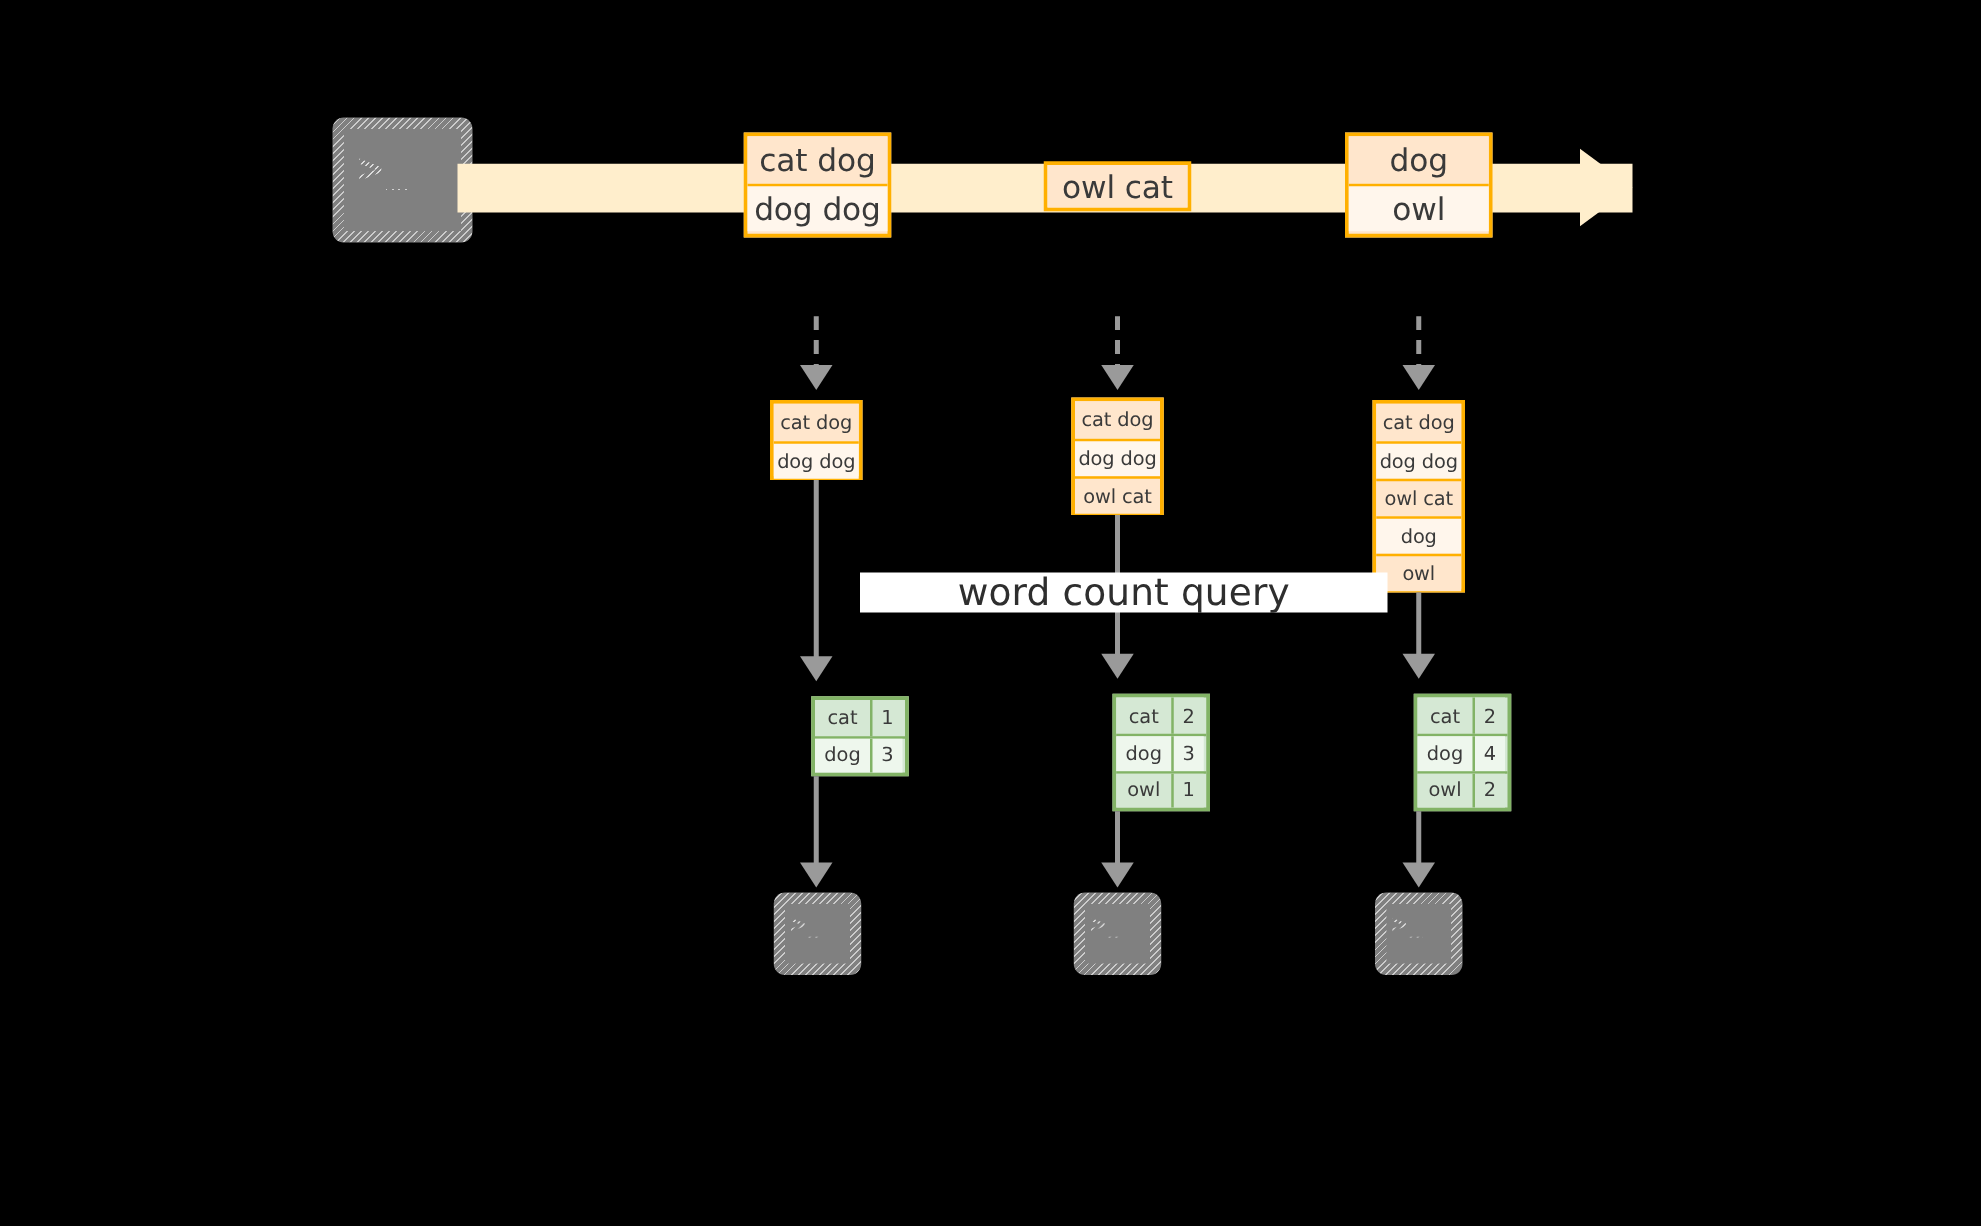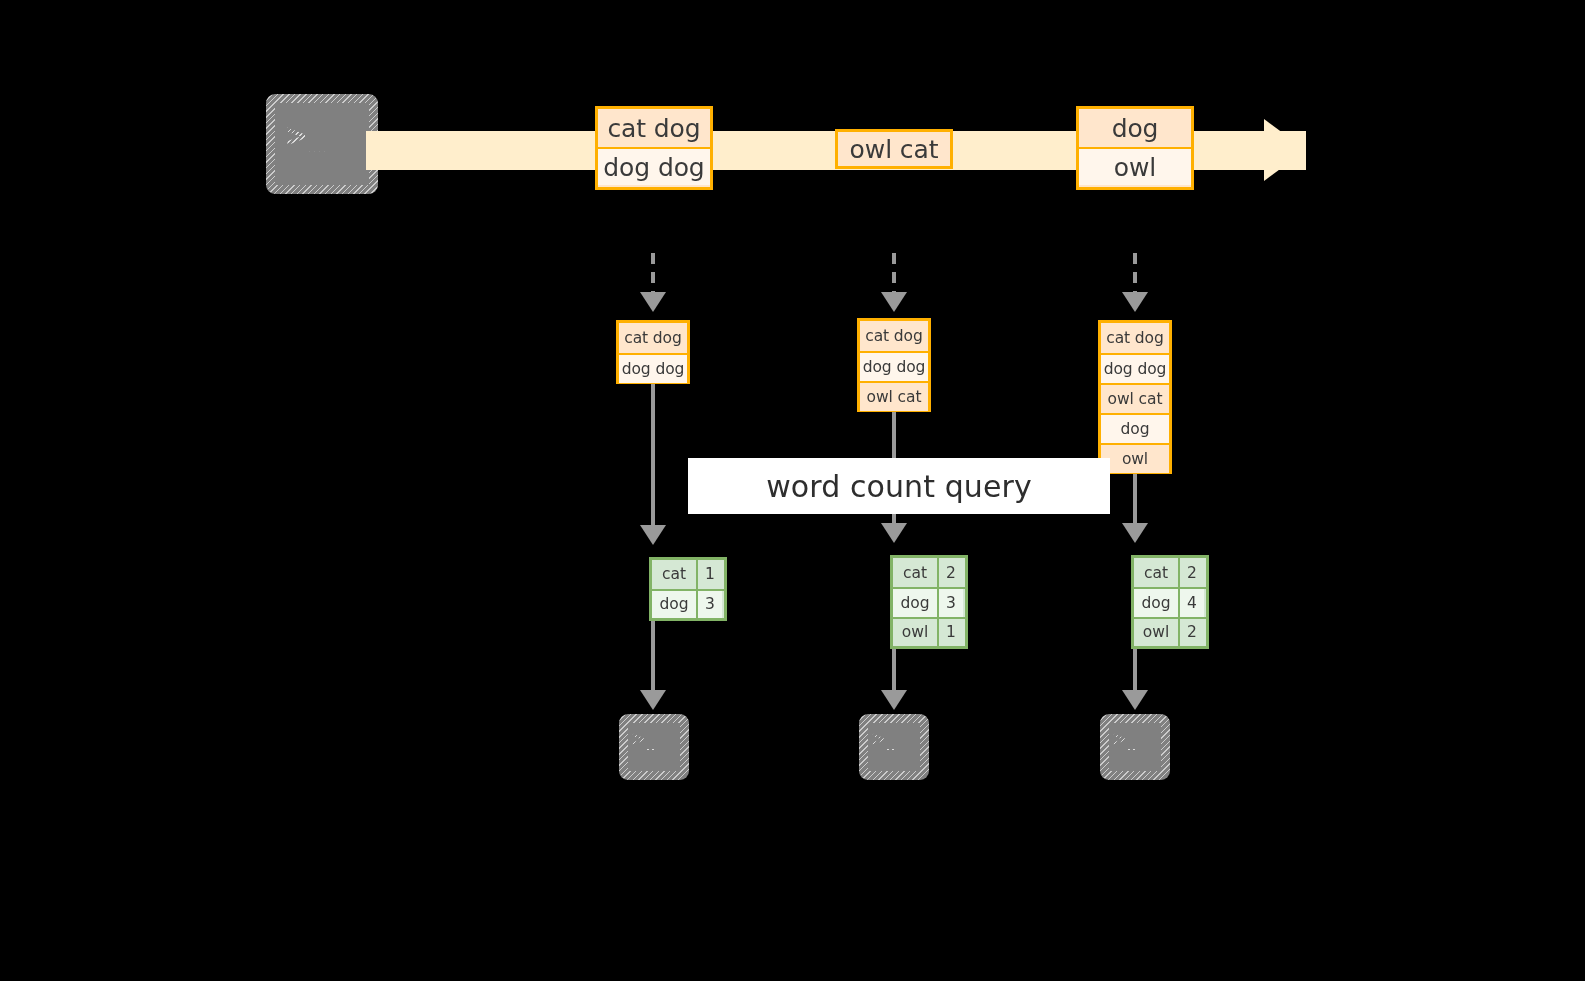--- a/index.html
+++ b/index.html
@@ -255,17 +255,17 @@
   </div>
 
   <div class="vline" style="left:1133px;top:649px;height:44px;"></div>
   <div class="vhead" style="left:1122px;top:690px;border-width:20px 13px 0 13px;"></div>
 
   <div class="term" style="left:1100px;top:714px;width:70px;height:66px;">
     <div class="hatch"></div>
     <div class="prompt" style="left:13px;top:15px;font-size:21px;">&gt;_</div>
   </div>
 
-  <div class="qband" style="left:688px;top:458px;width:422px;height:56px;">
+  <div class="qband" style="left:688px;top:458px;width:422px;height:32px;">
     <span>word count query</span>
   </div>
 
 </div>
 
 </body></html>

